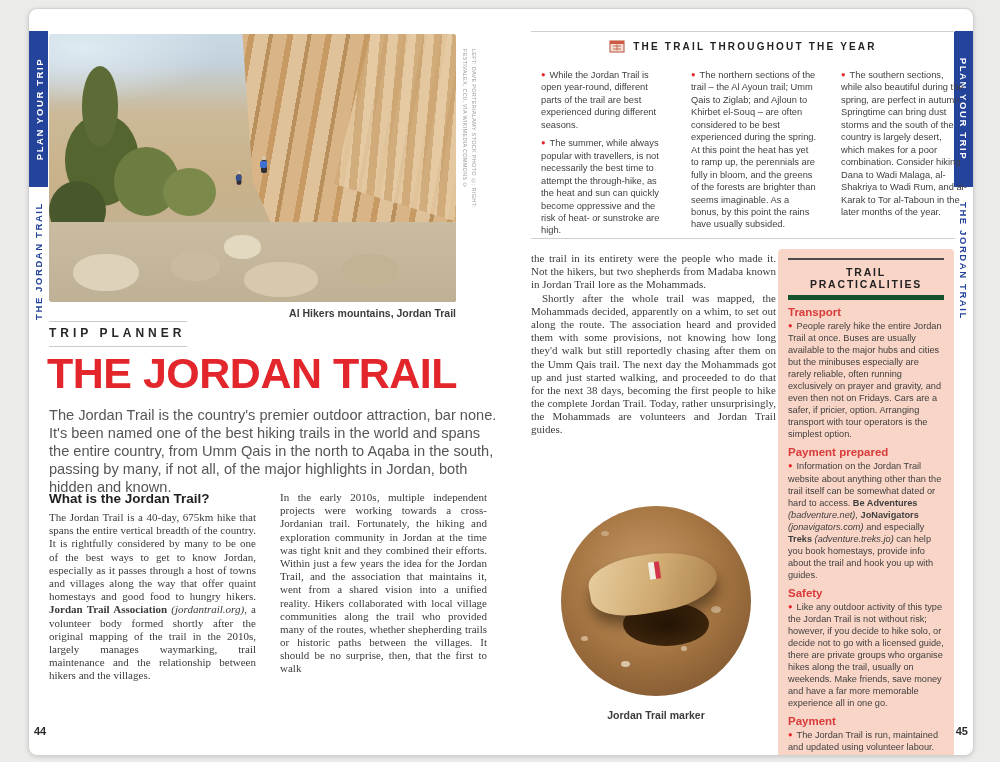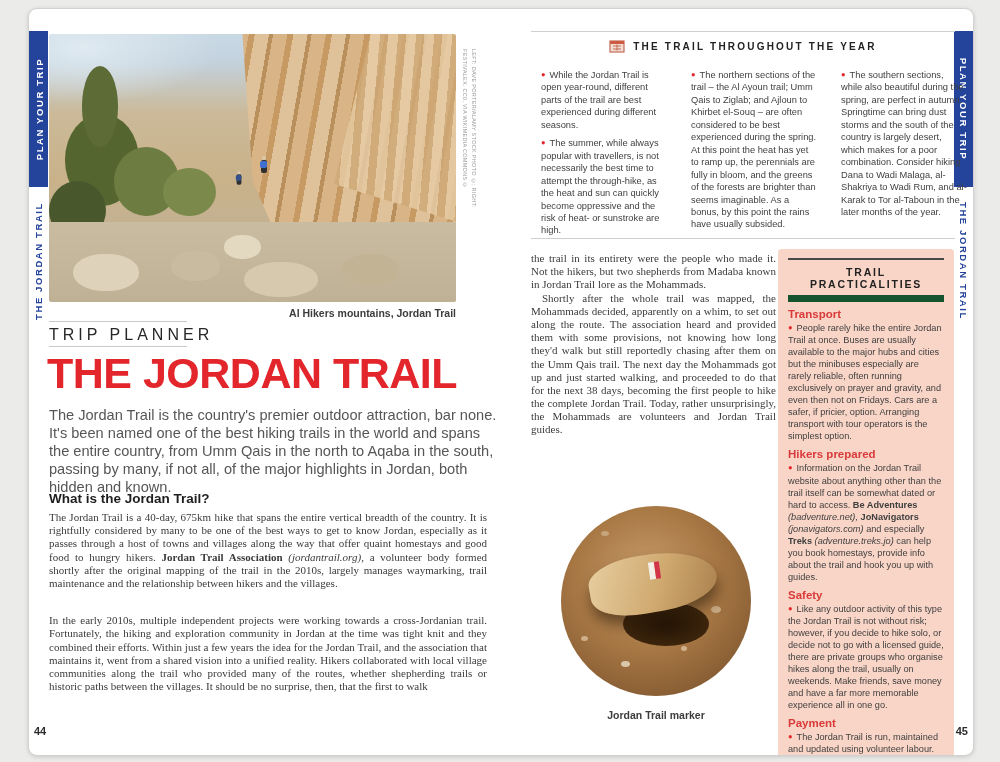--- a/index.html
+++ b/index.html
@@ -28,25 +28,25 @@
   .ground{position:absolute;left:0;bottom:0;width:100%;height:30%;background:linear-gradient(180deg,#c9bca0,#beb195);}
   .boulder{position:absolute;border-radius:48%;}
   .hiker{position:absolute;width:6px;height:13px;background:#2e2e33;border-radius:2px;}
   .hiker .pack{position:absolute;left:-1px;top:1px;width:7px;height:7px;background:#3f6fd0;border-radius:2px;}
   .hiker .head{position:absolute;left:1px;top:-4px;width:4px;height:4px;background:#d9c7ab;border-radius:50%;}
 
   .credit{left:431px;top:40px;height:180px;color:#9b9b9b;font-size:5.5px;letter-spacing:.3px;writing-mode:vertical-rl;line-height:1.6;}
   .caption{left:20px;top:298px;width:407px;text-align:right;font-size:10.5px;font-weight:bold;color:#3c3c3c;}
 
   .kicker-rule{left:20px;width:138px;height:0;border-top:1px solid #c9c9c9;}
-  .kicker{left:20px;top:317px;font-size:16px;font-weight:normal;letter-spacing:4px;color:#272727;}
+  .kicker{left:20px;top:317px;font-size:12px;font-weight:bold;letter-spacing:4px;color:#272727;}
   .big-title{left:18px;top:340px;font-size:43px;font-weight:800;letter-spacing:-.5px;color:#e2262b;font-family:"Liberation Sans",sans-serif;}
   .lede{left:20px;top:398px;width:450px;font-size:14.6px;line-height:1.23;color:#565656;}
 
-  .cols{left:20px;top:482px;width:438px;display:flex;gap:24px;flex-direction:column;}
+  .cols{left:20px;top:482px;width:438px;display:flex;gap:24px;}
   .col{flex:1;}
   .col h3{margin:0 0 5px 0;font-size:13.5px;color:#1e1e1e;}
   .serif{font-family:"Liberation Serif",serif;font-size:11px;line-height:1.2;color:#3b3b3b;text-align:justify;}
   .run-b{font-weight:bold;}
   .run-i{font-style:italic;}
 
   .pagenum{font-size:11px;font-weight:bold;color:#2c2c2c;top:716px;}
   .pagenum.l{left:5px;}
   .pagenum.r{right:5px;}
 
@@ -66,21 +66,21 @@
   .circle-photo{left:532px;top:497px;width:190px;height:190px;border-radius:50%;overflow:hidden;background:radial-gradient(circle at 45% 38%,#c79c6a 0%,#a87844 45%,#8a5f35 75%,#7a532d 100%);}
   .cp-rock{position:absolute;left:28px;top:48px;width:128px;height:58px;background:linear-gradient(115deg,#e8cfa2,#cfa96f 55%,#a9ордин 80%,#a97f4c);border-radius:38% 55% 45% 40%;transform:rotate(-10deg);box-shadow:0 10px 14px rgba(40,24,8,.55);}
   .cp-hole{position:absolute;left:62px;top:96px;width:86px;height:44px;background:radial-gradient(#241505,#472b10);border-radius:50%;}
   .cp-marker{position:absolute;left:88px;top:56px;width:11px;height:17px;transform:rotate(-8deg);display:flex;}
   .cp-marker .w{width:50%;height:100%;background:#f3efe6;}
   .cp-marker .r{width:50%;height:100%;background:#d2354a;}
   .speck{position:absolute;border-radius:50%;background:rgba(255,240,215,.5);}
   .circle-cap{left:532px;top:700px;width:190px;text-align:center;font-size:10.5px;font-weight:bold;color:#3c3c3c;}
 
   .prac{left:749px;top:240px;width:176px;background:#f8d5c6;border-radius:4px;padding:9px 10px 10px 10px;box-sizing:border-box;}
-  .prac .ptitle{border-top:2px solid #4a4a4a;border-bottom:7px solid #14532d;text-align:center;font-size:10.5px;font-weight:bold;letter-spacing:1.8px;color:#222;padding:6px 0 5px 0;margin-bottom:4px;}
+  .prac .ptitle{border-top:2px solid #4a4a4a;border-bottom:5px solid #14532d;text-align:center;font-size:10.5px;font-weight:bold;letter-spacing:1.8px;color:#222;padding:6px 0 5px 0;margin-bottom:4px;}
   .prac h4{margin:6px 0 2px 0;font-size:11.5px;color:#d93a3a;}
   .prac .pbody{font-size:9.2px;line-height:1.31;color:#3f3f3f;}
   .cal-icon{width:16px;height:14px;}
 </style>
 </head>
 <body>
 
 <div class="spread">
 
   <div class="side-tab left">
@@ -190,21 +190,21 @@
       </div>
   </div>
   <div class="abs circle-cap">Jordan Trail marker</div>
 
   <div class="abs prac">
     <div class="ptitle">TRAIL PRACTICALITIES</div>
 
     <h4>Transport</h4>
     <p class="pbody bullet-para" style="margin:0;">People rarely hike the entire Jordan Trail at once. Buses are usually available to the major hubs and cities but the minibuses especially are rarely reliable, often running exclusively on prayer and gravity, and even then not on Fridays. Cars are a safer, if pricier, option. Arranging transport with tour operators is the simplest option.</p>
 
-    <h4>Hikers prepared</h4>
+    <h4>Payment prepared</h4>
     <p class="pbody bullet-para" style="margin:0;"><span>Information on the Jordan Trail website about anything other than the trail itself can be somewhat dated or hard to access. </span><span class="run-b">Be Adventures</span><span> </span><span class="run-i">(badventure.net),</span><span> </span><span class="run-b">JoNavigators</span><span> </span><span class="run-i">(jonavigators.com)</span><span> and especially </span><span class="run-b">Treks</span><span> </span><span class="run-i">(adventure.treks.jo)</span><span> can help you book homestays, provide info about the trail and hook you up with guides.</span></p>
 
     <h4>Safety</h4>
     <p class="pbody bullet-para" style="margin:0;">Like any outdoor activity of this type the Jordan Trail is not without risk; however, if you decide to hike solo, or decide not to go with a licensed guide, there are private groups who organise hikes along the trail, usually on weekends. Make friends, save money and have a far more memorable experience all in one go.</p>
 
     <h4>Payment</h4>
     <p class="pbody bullet-para" style="margin:0;">The Jordan Trail is run, maintained and updated using volunteer labour. You do not have to pay anything to walk the vast majority of the trail. However, parts of the full trail go through national parks, Wadi Rum and Petra, to name a few, which have an entry fee. Guides and accommodation are, of course, an additional cost.</p>
   </div>
 
 </div>

